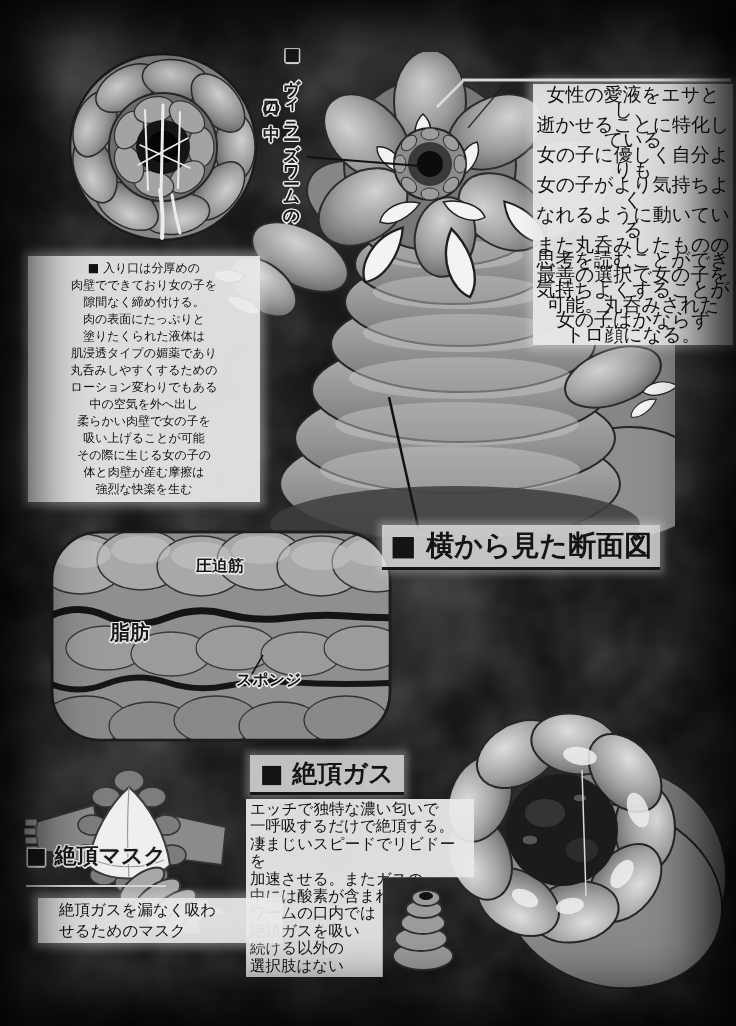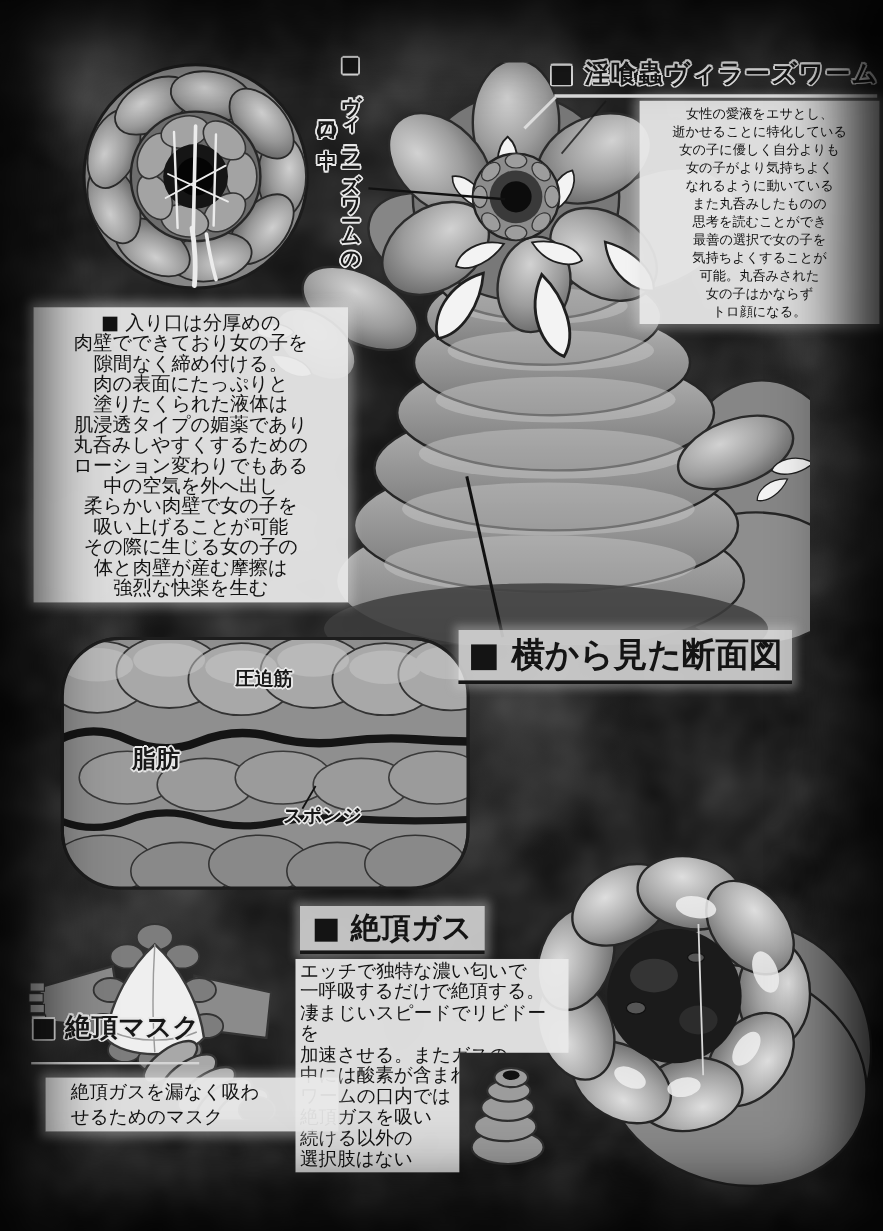--- a/index.html
+++ b/index.html
@@ -327,39 +327,35 @@
     <line x1="263" y1="655" x2="252" y2="674" stroke="#111" stroke-width="1.5"></line>
   </svg>
 
   <div class="abs txt glow vcol" style="left:281px;top:44px">
     <span>■</span><span>ヴィラーズワームの</span>
   </div>
   <div class="abs txt glow vcol" style="left:261px;top:88px">
     <span>口の中</span>
   </div>
 
-  <div class="abs txt glow" style="left:458px;top:47px;font-size:21px;letter-spacing:1px;white-space:nowrap">
-    <span>■</span>
-    <span>淫喰蟲ヴィラーズワーム</span>
-  </div>
-
-  <div class="abs txt panel body-text center" style="left:533px;top:84px;width:200px;font-size:11px;line-height:15px;padding:3px 0">女性の愛液をエサとし、
+
+  <div class="abs txt panel body-text center" style="left:533px;top:84px;width:200px;font-size:19px;line-height:15px;padding:3px 0">女性の愛液をエサとし、
 逝かせることに特化している
 女の子に優しく自分よりも
 女の子がより気持ちよく
 なれるように動いている
 また丸呑みしたものの
 思考を読むことができ
 最善の選択で女の子を
 気持ちよくすることが
 可能。丸呑みされた
 女の子はかならず
 トロ顔になる。</div>
 
-  <div class="abs txt panel body-text center" style="left:28px;top:256px;width:262px;font-size:16px;line-height:17px;padding:4px 0">■ 入り口は分厚めの
+  <div class="abs txt panel body-text center" style="left:28px;top:256px;width:232px;font-size:12px;line-height:17px;padding:4px 0">■ 入り口は分厚めの
 肉壁でできており女の子を
 隙間なく締め付ける。
 肉の表面にたっぷりと
 塗りたくられた液体は
 肌浸透タイプの媚薬であり
 丸呑みしやすくするための
 ローション変わりでもある
 中の空気を外へ出し
 柔らかい肉壁で女の子を
 吸い上げることが可能

